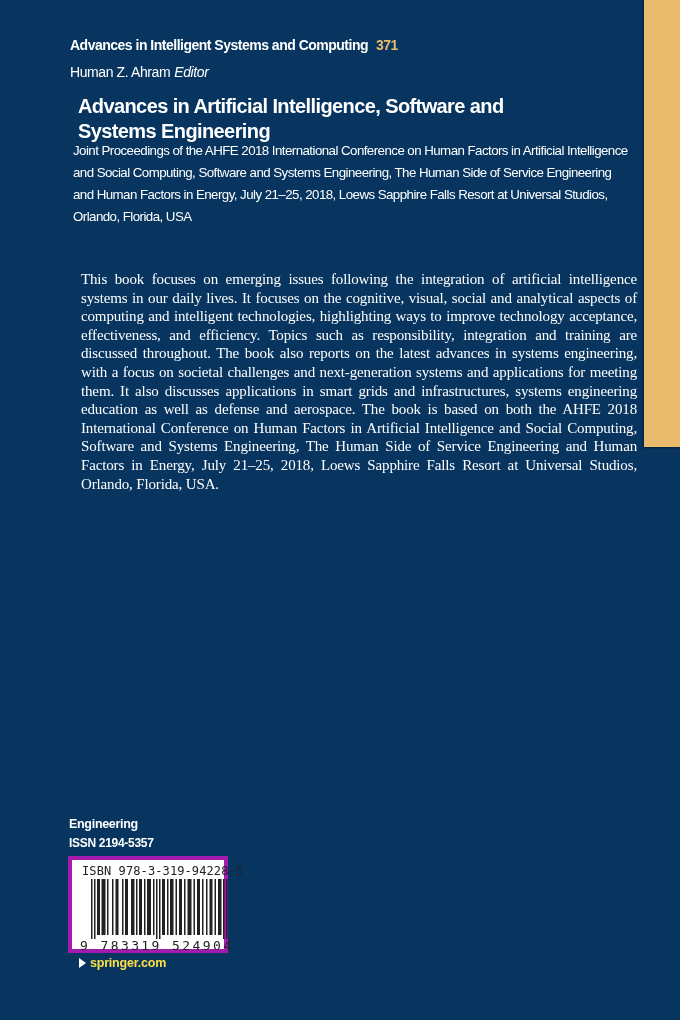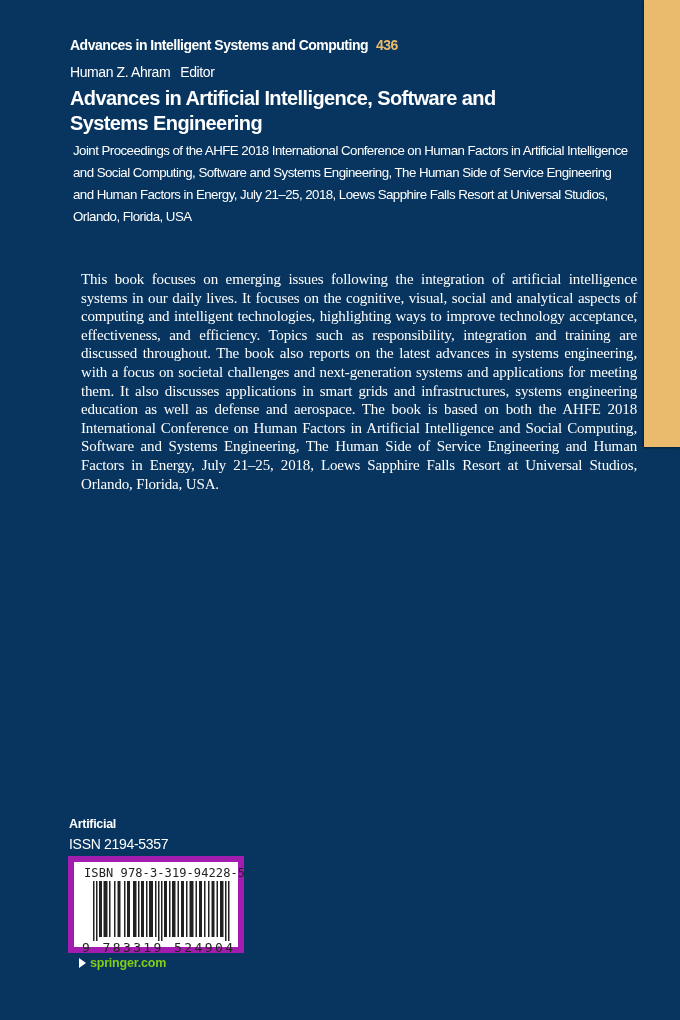--- a/index.html
+++ b/index.html
@@ -44,32 +44,33 @@
   }
   .editor-line {
     position: absolute;
     left: 70px;
     top: 64px;
     font-size: 14px;
     letter-spacing: -0.4px;
     white-space: nowrap;
   }
   .editor-role {
-    margin-left: 10px;
+    font-style: italic;
+    margin-left: 4px;
   }
   .book-title {
     position: absolute;
     left: 70px;
     top: 86px;
     width: 500px;
     font-size: 20px;
     font-weight: bold;
     line-height: 25px;
     letter-spacing: -0.6px;
-    margin: 0;
+    margin: 8px;
   }
   .subtitle {
     position: absolute;
     left: 70px;
     top: 137px;
     width: 560px;
     font-size: 13.3px;
     line-height: 22px;
     letter-spacing: -0.55px;
     margin: 3px;
@@ -90,32 +91,32 @@
     left: 69px;
     top: 817px;
     font-size: 12.5px;
     font-weight: bold;
     letter-spacing: -0.3px;
   }
   .issn {
     position: absolute;
     left: 69px;
     top: 836px;
-    font-size: 14px;
-    font-weight: normal;
+    font-size: 12px;
+    font-weight: bold;
     letter-spacing: -0.3px;
   }
   .barcode-box {
     position: absolute;
     left: 68px;
     top: 856px;
-    width: 176px;
+    width: 160px;
     height: 97px;
     background: #ffffff;
-    border: 6px solid #a21caf;
+    border: 4px solid #a21caf;
     box-sizing: border-box;
   }
   .isbn-text {
     position: absolute;
     left: 10px;
     top: 4px;
     font-family: "DejaVu Sans Mono", "Liberation Mono", monospace;
     font-size: 12px;
     color: #222222;
     letter-spacing: 0.1px;
@@ -137,21 +138,21 @@
     color: #222222;
     white-space: nowrap;
     letter-spacing: 2.4px;
   }
   .springer-link {
     position: absolute;
     left: 67px;
     top: 956px;
     font-size: 12.5px;
     font-weight: bold;
-    color: #84cc16;
+    color: #fde047;
     text-decoration: none;
     letter-spacing: -0.2px;
     white-space: nowrap;
     padding-left: 12px;
   }
   .springer-link .arrow {
     display: inline-block;
     width: 0; height: 0;
     border-top: 5px solid transparent;
     border-bottom: 5px solid transparent;
@@ -159,34 +160,34 @@
     margin-right: 4px;
     vertical-align: -1px;
   }
 </style>
 </head>
 <body>
 
 <div class="accent-strip"></div>
 
 <div class="series-line sans">
-  <span>Advances in Intelligent Systems and Computing</span><span class="series-number">436</span>
+  <span>Advances in Intelligent Systems and Computing</span><span class="series-number">371</span>
 </div>
 
 <div class="editor-line sans">
   <span>Human Z. Ahram</span><span class="editor-role">Editor</span>
 </div>
 
 <h1 class="book-title sans">Advances in Artificial Intelligence, Software and Systems Engineering</h1>
 
 <p class="subtitle sans">Joint Proceedings of the AHFE 2018 International Conference on Human Factors in Artificial Intelligence and Social Computing, Software and Systems Engineering, The Human Side of Service Engineering and Human Factors in Energy, July 21–25, 2018, Loews Sapphire Falls Resort at Universal Studios, Orlando, Florida, USA</p>
 
 <p class="description serif">This book focuses on emerging issues following the integration of artificial intelligence systems in our daily lives. It focuses on the cognitive, visual, social and analytical aspects of computing and intelligent technologies, highlighting ways to improve technology acceptance, effectiveness, and efficiency. Topics such as responsibility, integration and training are discussed throughout. The book also reports on the latest advances in systems engineering, with a focus on societal challenges and next-generation systems and applications for meeting them. It also discusses applications in smart grids and infrastructures, systems engineering education as well as defense and aerospace. The book is based on both the AHFE 2018 International Conference on Human Factors in Artificial Intelligence and Social Computing, Software and Systems Engineering, The Human Side of Service Engineering and Human Factors in Energy, July 21–25, 2018, Loews Sapphire Falls Resort at Universal Studios, Orlando, Florida, USA.</p>
 
-<div class="subject sans">Artificial</div>
+<div class="subject sans">Engineering</div>
 <div class="issn sans">ISSN 2194-5357</div>
 
 <div class="barcode-box">
   <div class="isbn-text">ISBN 978-3-319-94228-5</div>
   <svg class="bars" viewBox="0 0 150 60" preserveAspectRatio="none">
     <g fill="#222222">
       <rect x="5" y="0" width="1.5" height="60"></rect>
       <rect x="8" y="0" width="1.5" height="60"></rect>
       <rect x="11" y="0" width="3" height="56"></rect>
       <rect x="15.5" y="0" width="4" height="56"></rect>

